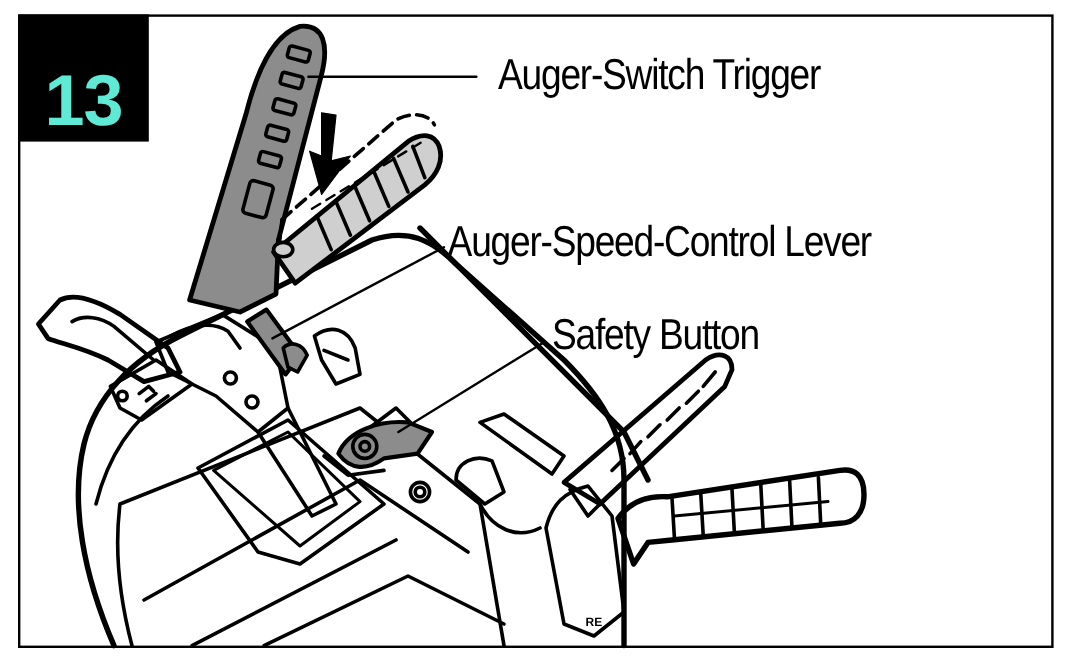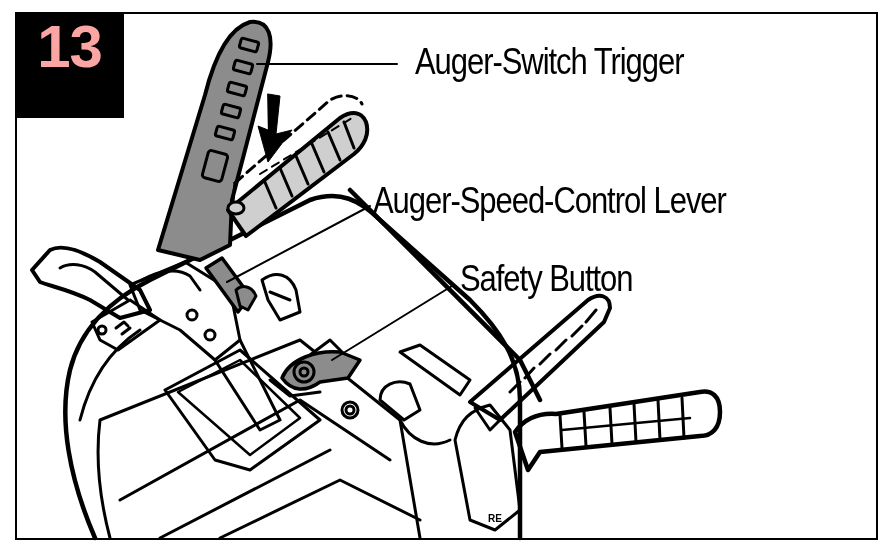--- a/index.html
+++ b/index.html
@@ -3,21 +3,21 @@
   <meta charset="utf-8">
   <style>
     html, body { margin: 0; padding: 0; background: #ffffff; }
     body { width: 888px; height: 553px; position: relative; overflow: hidden; font-family: "Liberation Sans", sans-serif; }
     .frame {
       position: absolute; left: 15px; top: 12px; width: 859px; height: 524px;
       border: 2.5px solid #000; box-sizing: content-box; background: #fff;
     }
     .step-box {
       position: absolute; left: 15px; top: 12px; width: 109px; height: 106px;
-      background: #000; color: #fca5a5; display: flex; align-items: flex-start; justify-content: center;
+      background: #000; color: #5eead4; display: flex; align-items: flex-end; justify-content: center;
       font-family: "Liberation Sans", sans-serif; font-weight: bold; font-size: 60px; letter-spacing: -1px;
       z-index: 3;
     }
     .art { position: absolute; left: 0; top: 0; width: 888px; height: 553px; z-index: 1; }
     .label {
       position: absolute; z-index: 4; color: #000;
       font-family: "Liberation Sans", sans-serif; font-size: 36px; letter-spacing: -1.2px;
       transform: scaleX(0.86); transform-origin: left center; white-space: nowrap; line-height: 1;
     }
     .lbl-trigger { left: 415px; top: 44px; }

